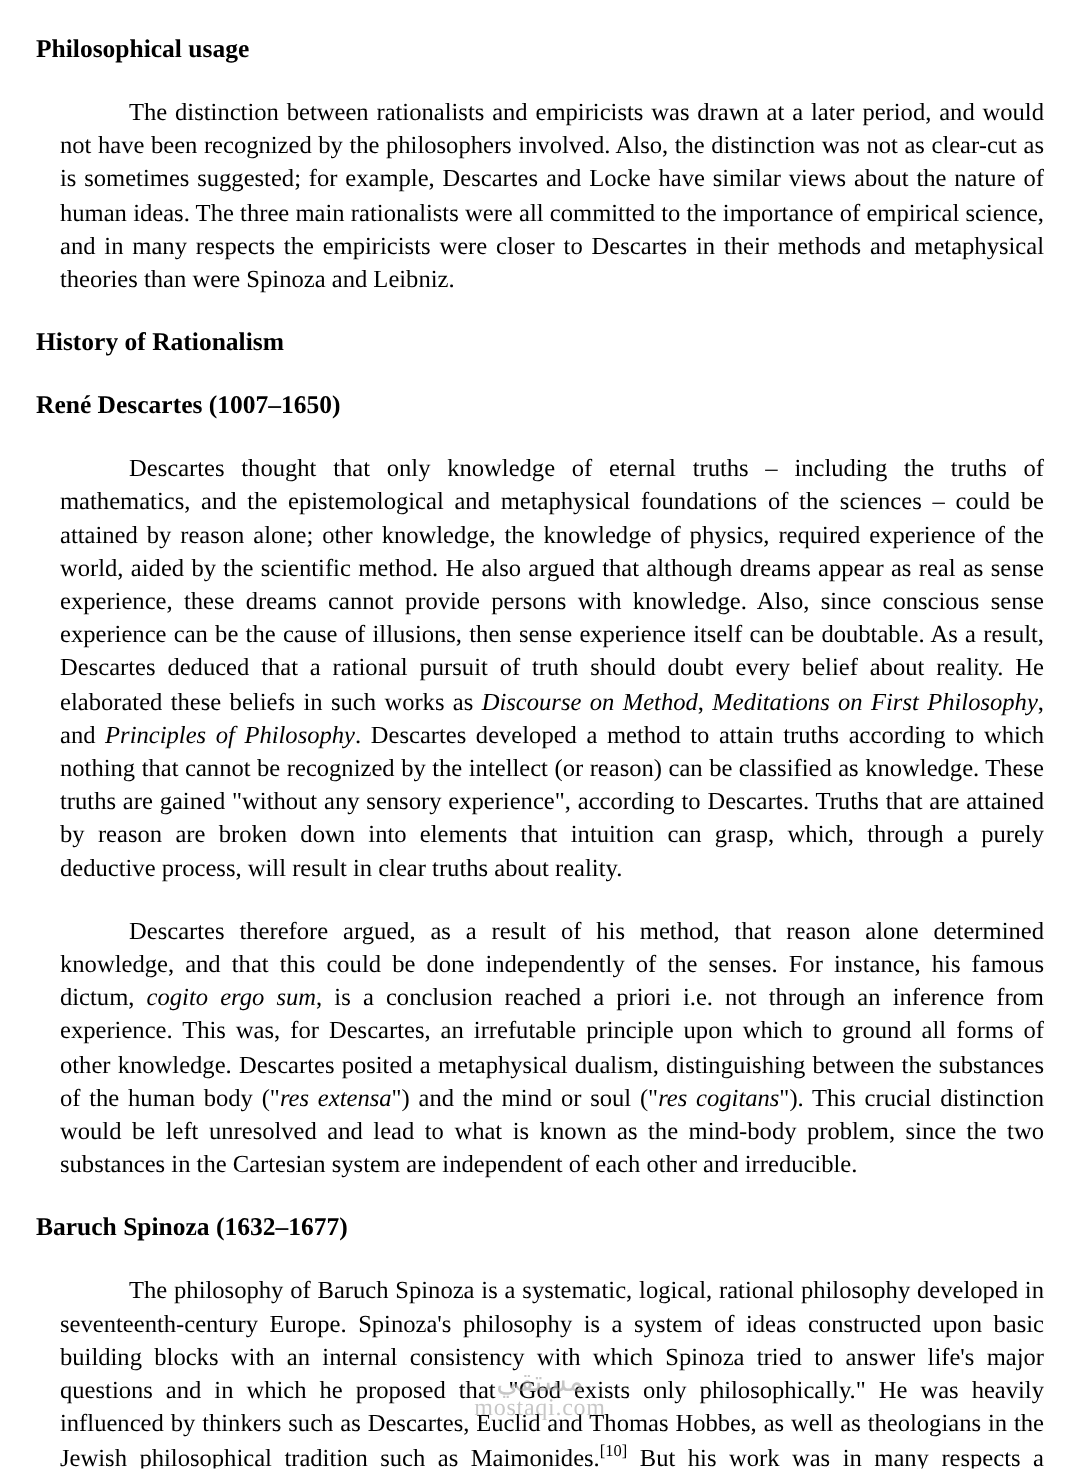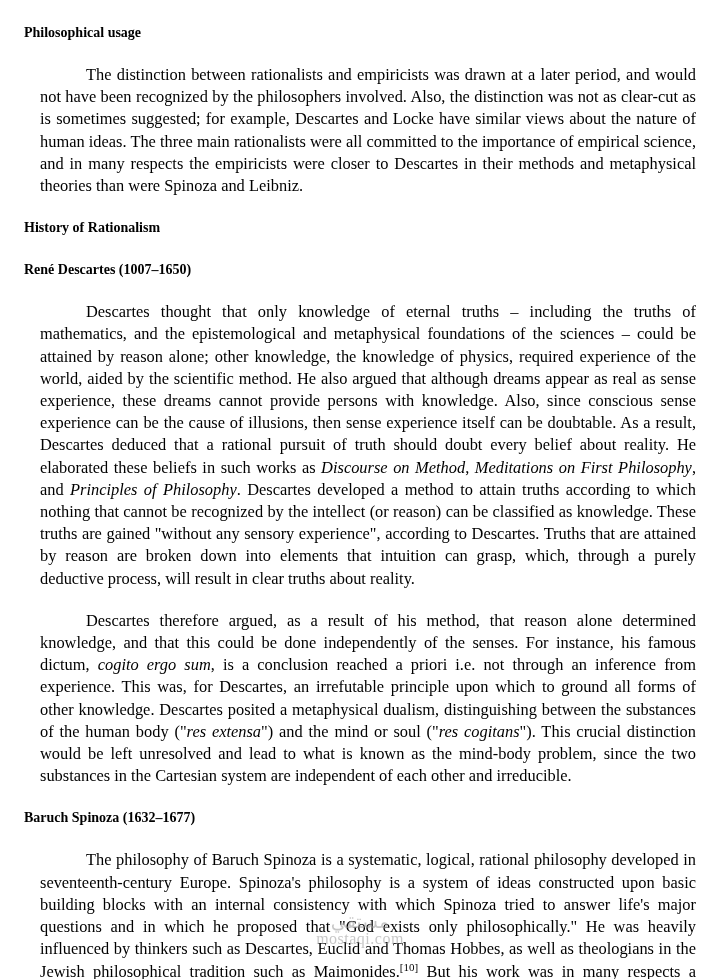--- a/index.html
+++ b/index.html
@@ -13,21 +13,21 @@
     position: relative;
     overflow: hidden;
     font-family: "Liberation Serif", serif;
     color: #000000;
   }
   .page {
     position: relative;
     padding: 22px 24px 0 24px;
   }
   .doc-heading {
-    font-size: 14px;
+    font-size: 17px;
     font-weight: bold;
     line-height: 22px;
     margin: 0 0 20px 0;
   }
   .doc-para {
     font-size: 16.4px;
     line-height: 22.2px;
     text-align: justify;
     text-indent: 46px;
     margin: 0 0 20px 16px;

